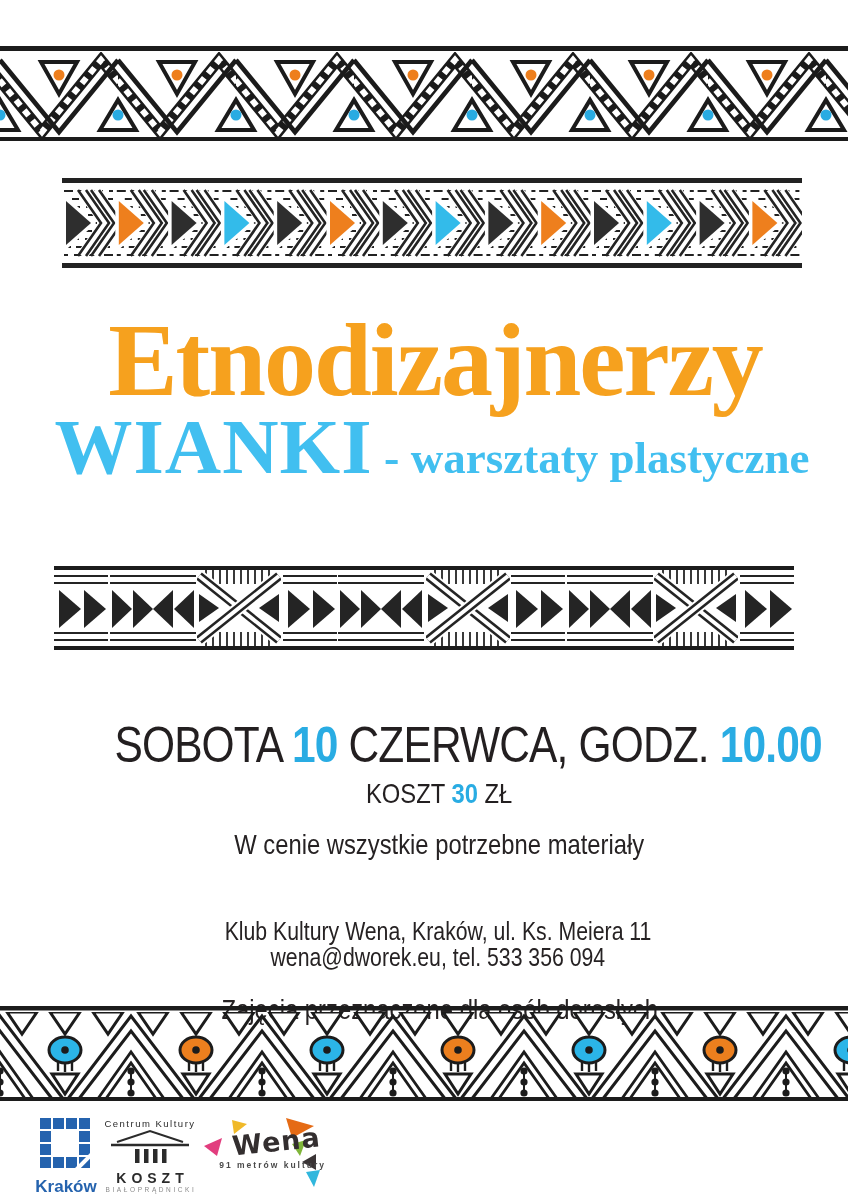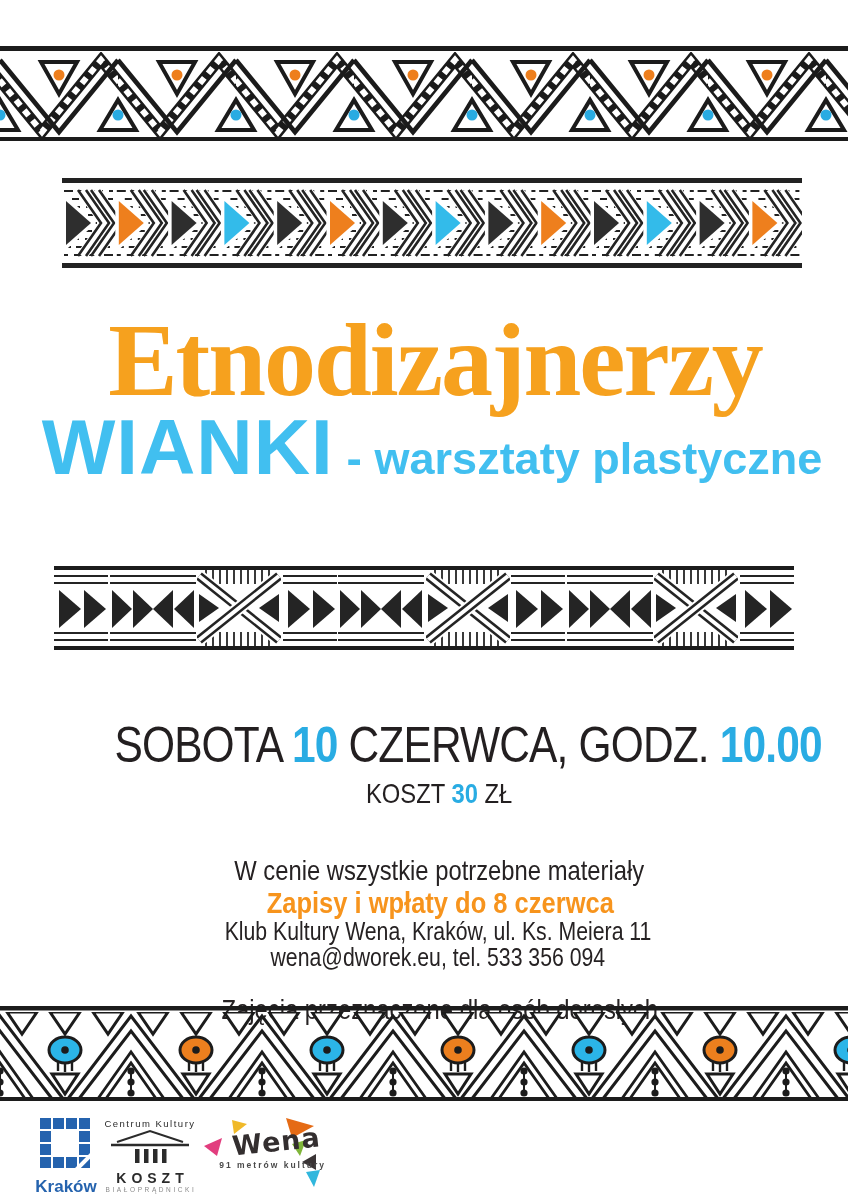--- a/index.html
+++ b/index.html
@@ -11,31 +11,31 @@
   .abs{position:absolute;}
   .center-line{position:absolute;left:0;right:0;text-align:center;white-space:pre;}
   .cond{display:inline-block;transform:scaleX(.85);transform-origin:50% 50%;white-space:pre;}
 
   
   .title-block{position:absolute;left:0;right:0;top:308px;text-align:center;}
   .title-1{
     font-family:"Liberation Serif", serif;font-weight:700;
     font-size:104px;line-height:1.0;letter-spacing:-2px;color:#F6A11E;white-space:nowrap;padding-left:22px;
   }
-  .title-2{margin-top:-10px;white-space:nowrap;color:#41BFF0;font-family:Liberation Sans, sans-serif;font-weight:700;padding-left:16px;}
+  .title-2{margin-top:-10px;white-space:nowrap;color:#41BFF0;font-family:Liberation Serif, serif;font-weight:700;padding-left:16px;}
   .title-2 .main{font-size:78px;letter-spacing:1px;vertical-align:baseline;}
   .title-2 .sep{font-size:46px;}
   .title-2 .sub{font-size:45px;letter-spacing:0px;}
 
   
   .schedule{top:658px;font-size:50px;letter-spacing:-1px;color:#231F20;}
   .schedule b{color:#29ACE3;font-weight:700;}
   .cost{top:746px;font-size:28px;color:#231F20;}
   .cost b{color:#29ACE3;font-weight:700;}
-  .materials{top:823px;font-size:28px;}
+  .materials{top:797px;font-size:28px;}
   .signup{top:852px;font-size:30px;font-weight:700;color:#F7941D;}
   .address{top:888px;font-size:25px;}
   .contact{top:914px;font-size:25px;}
   .audience{top:962px;font-size:28px;}
 
   
   .logos{position:absolute;top:1116px;left:30px;width:300px;height:80px;}
   .logo-krakow{position:absolute;left:2px;top:2px;width:68px;text-align:center;}
   .logo-krakow .lbl{margin-top:3px;font-size:17px;font-weight:700;color:#2563AE;letter-spacing:0px;}
   .logo-dworek{position:absolute;left:72px;top:2px;width:96px;text-align:center;color:#2b2b2b;}
@@ -222,23 +222,20 @@
     <span class="cond"><span>SOBOTA </span><b>10</b><span> CZERWCA, GODZ. </span><b>10.00</b></span>
   </div>
 
   <div class="center-line cost">
     <span class="cond"><span>KOSZT </span><b>30</b><span> ZŁ</span></span>
   </div>
 
   <div class="center-line materials">
     <span class="cond">W cenie wszystkie potrzebne materiały</span>
   </div>
-  <div class="center-line signup">
-    <span class="cond">Zapisy i wpłaty do 8 czerwca</span>
-  </div>
   <div class="center-line address">
     <span class="cond">Klub Kultury Wena, Kraków, ul. Ks. Meiera 11</span>
   </div>
   <div class="center-line contact">
     <span class="cond">wena@dworek.eu, tel. 533 356 094</span>
   </div>
   <div class="center-line audience">
     <span class="cond">Zajęcia przeznaczone dla osób dorosłych</span>
   </div>
 

